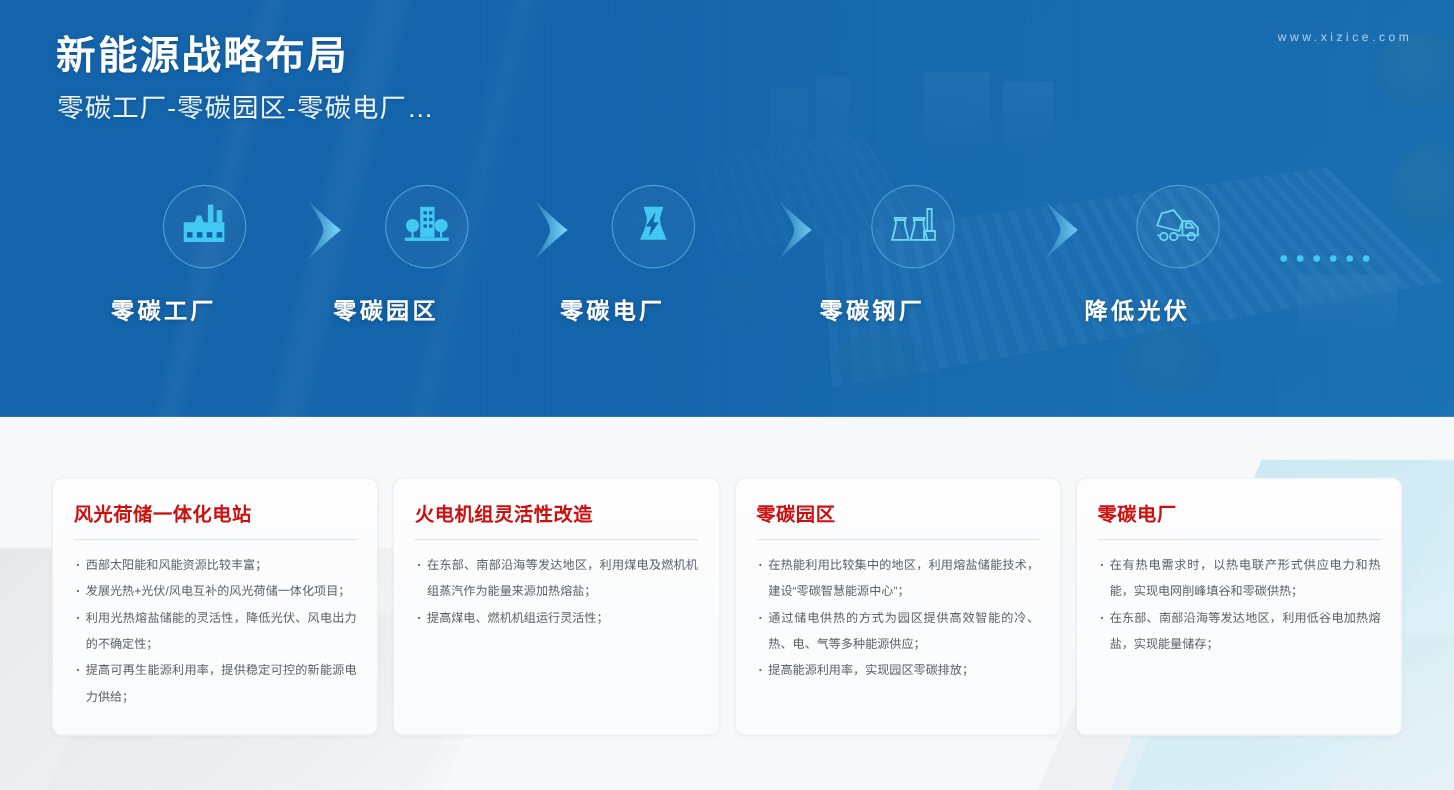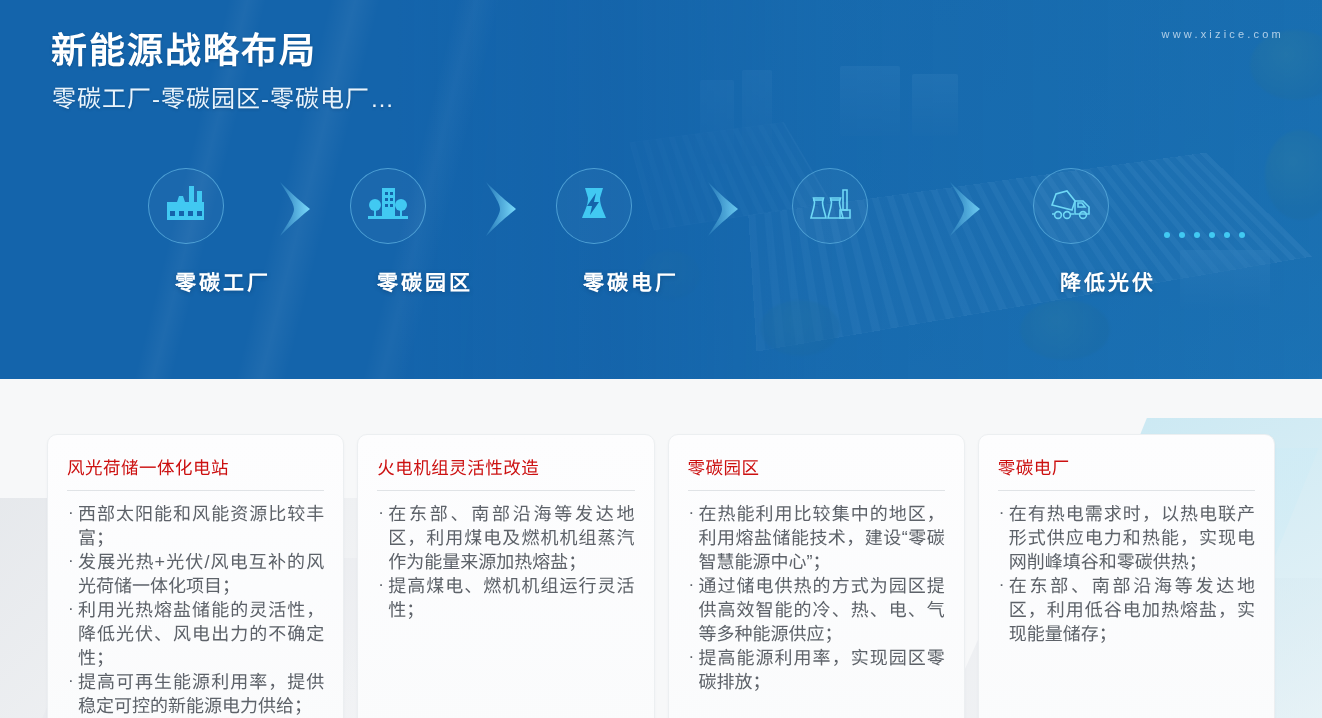--- a/index.html
+++ b/index.html
@@ -89,21 +89,21 @@
     color:#eaf4fc;font-size:24px;letter-spacing:1px;line-height:30px;
     text-shadow:0 1px 3px rgba(0,30,60,.25);
   }
   .watermark{
     position:absolute;right:38px;top:28px;
     color:rgba(233,243,252,.72);font-size:11px;letter-spacing:3.2px;margin-left:20px;
   }
 
   
   .flow{position:absolute;left:0;top:168px;width:1322px;height:140px;}
-  .step{position:absolute;width:170px;text-align:right;}
+  .step{position:absolute;width:170px;text-align:left;}
   .circle{
     width:74px;height:74px;border-radius:50%;margin:0 auto;
     border:1.4px solid rgba(120,205,245,.55);
     display:flex;align-items:center;justify-content:center;
     background:rgba(255,255,255,.03);
   }
   .step-label{
     margin-top:22px;color:#ffffff;font-size:21px;font-weight:bold;letter-spacing:3px;
     text-shadow:0 1px 4px rgba(0,35,70,.35);
   }
@@ -147,29 +147,29 @@
     flex:1;
     background:linear-gradient(180deg,#fdfdfe 0%,#fafbfc 100%);
     border:1px solid #eceff1;
     border-radius:10px;
     padding:20px 19px 22px 19px;
     box-sizing:border-box;
     box-shadow:0 1px 3px rgba(40,60,80,.035);
   }
   .card h3{
     margin:0 0 0 0;
-    color:#cc1010;font-size:17.5px;font-weight:normal;letter-spacing:.5px;line-height:26px;
+    color:#cc1010;font-size:17.5px;font-weight:bold;letter-spacing:.5px;line-height:26px;
   }
   .card .rule{
     height:1px;background:#e0e3e6;margin:9px 0 11px 0;
   }
   .card ul{list-style:none;margin:0;padding:0;}
   .card li{
     position:relative;
-    color:#5d6269;font-size:18px;line-height:24px;
+    color:#5d6269;font-size:11px;line-height:24px;
     padding-left:11px;margin-bottom:0;
     text-align:justify;
   }
   .card li::before{
     content:"·";position:absolute;left:1px;top:-1px;color:#5d6269;font-size:17px;line-height:24px;
   }
 </style>
 </head>
 <body>
 
@@ -294,20 +294,21 @@
             <svg width="46" height="40" viewBox="0 0 46 40" fill="none" stroke="#6fd8f5" stroke-width="1.6">
               <path d="M4 34 c1.5 -7 3.5 -11 3.5 -16 l-1 -4 h10 l-1 4 c0 5 2 9 3.5 16 Z"></path>
               <path d="M6 16 h10"></path>
               <path d="M21 34 c1.5 -7 3.5 -11 3.5 -16 l-1 -4 h10 l-1 4 c0 5 2 9 3.5 16 Z"></path>
               <path d="M23 16 h10"></path>
               <path d="M36 6 h4 v20 h-4 Z"></path>
               <path d="M33 34 v-8 h10 v8 Z"></path>
             </svg>
           </span>
         </div>
+        <div class="step-label">零碳钢厂</div>
       </div>
 
       <svg class="chev" style="left:948px;">
         <defs>
             <linearGradient id="cg4" x1="0" y1="0" x2="1" y2="0">
           <stop offset="0%" stop-color="#7fe0ff" stop-opacity=".12"></stop>
           <stop offset="100%" stop-color="#7fe0ff" stop-opacity=".8"></stop>
         </linearGradient>
           </defs>
         <path d="M2 0 C16 14 26 22 32 27 C26 32 16 40 2 54 C12 38 16 32 16 27 C16 22 12 16 2 0 Z" fill="url(#cg4)"></path>

